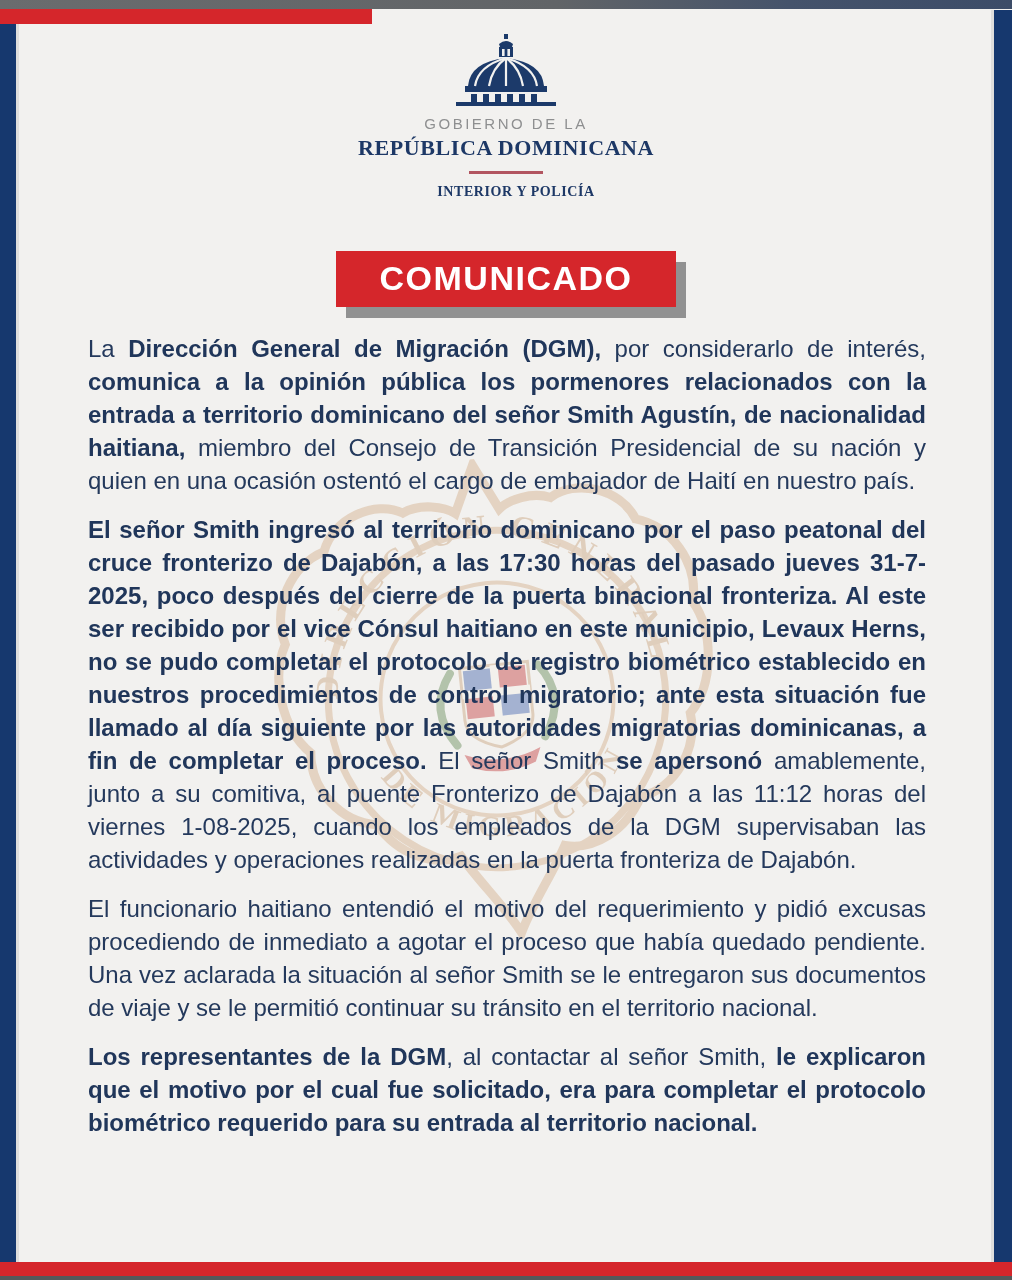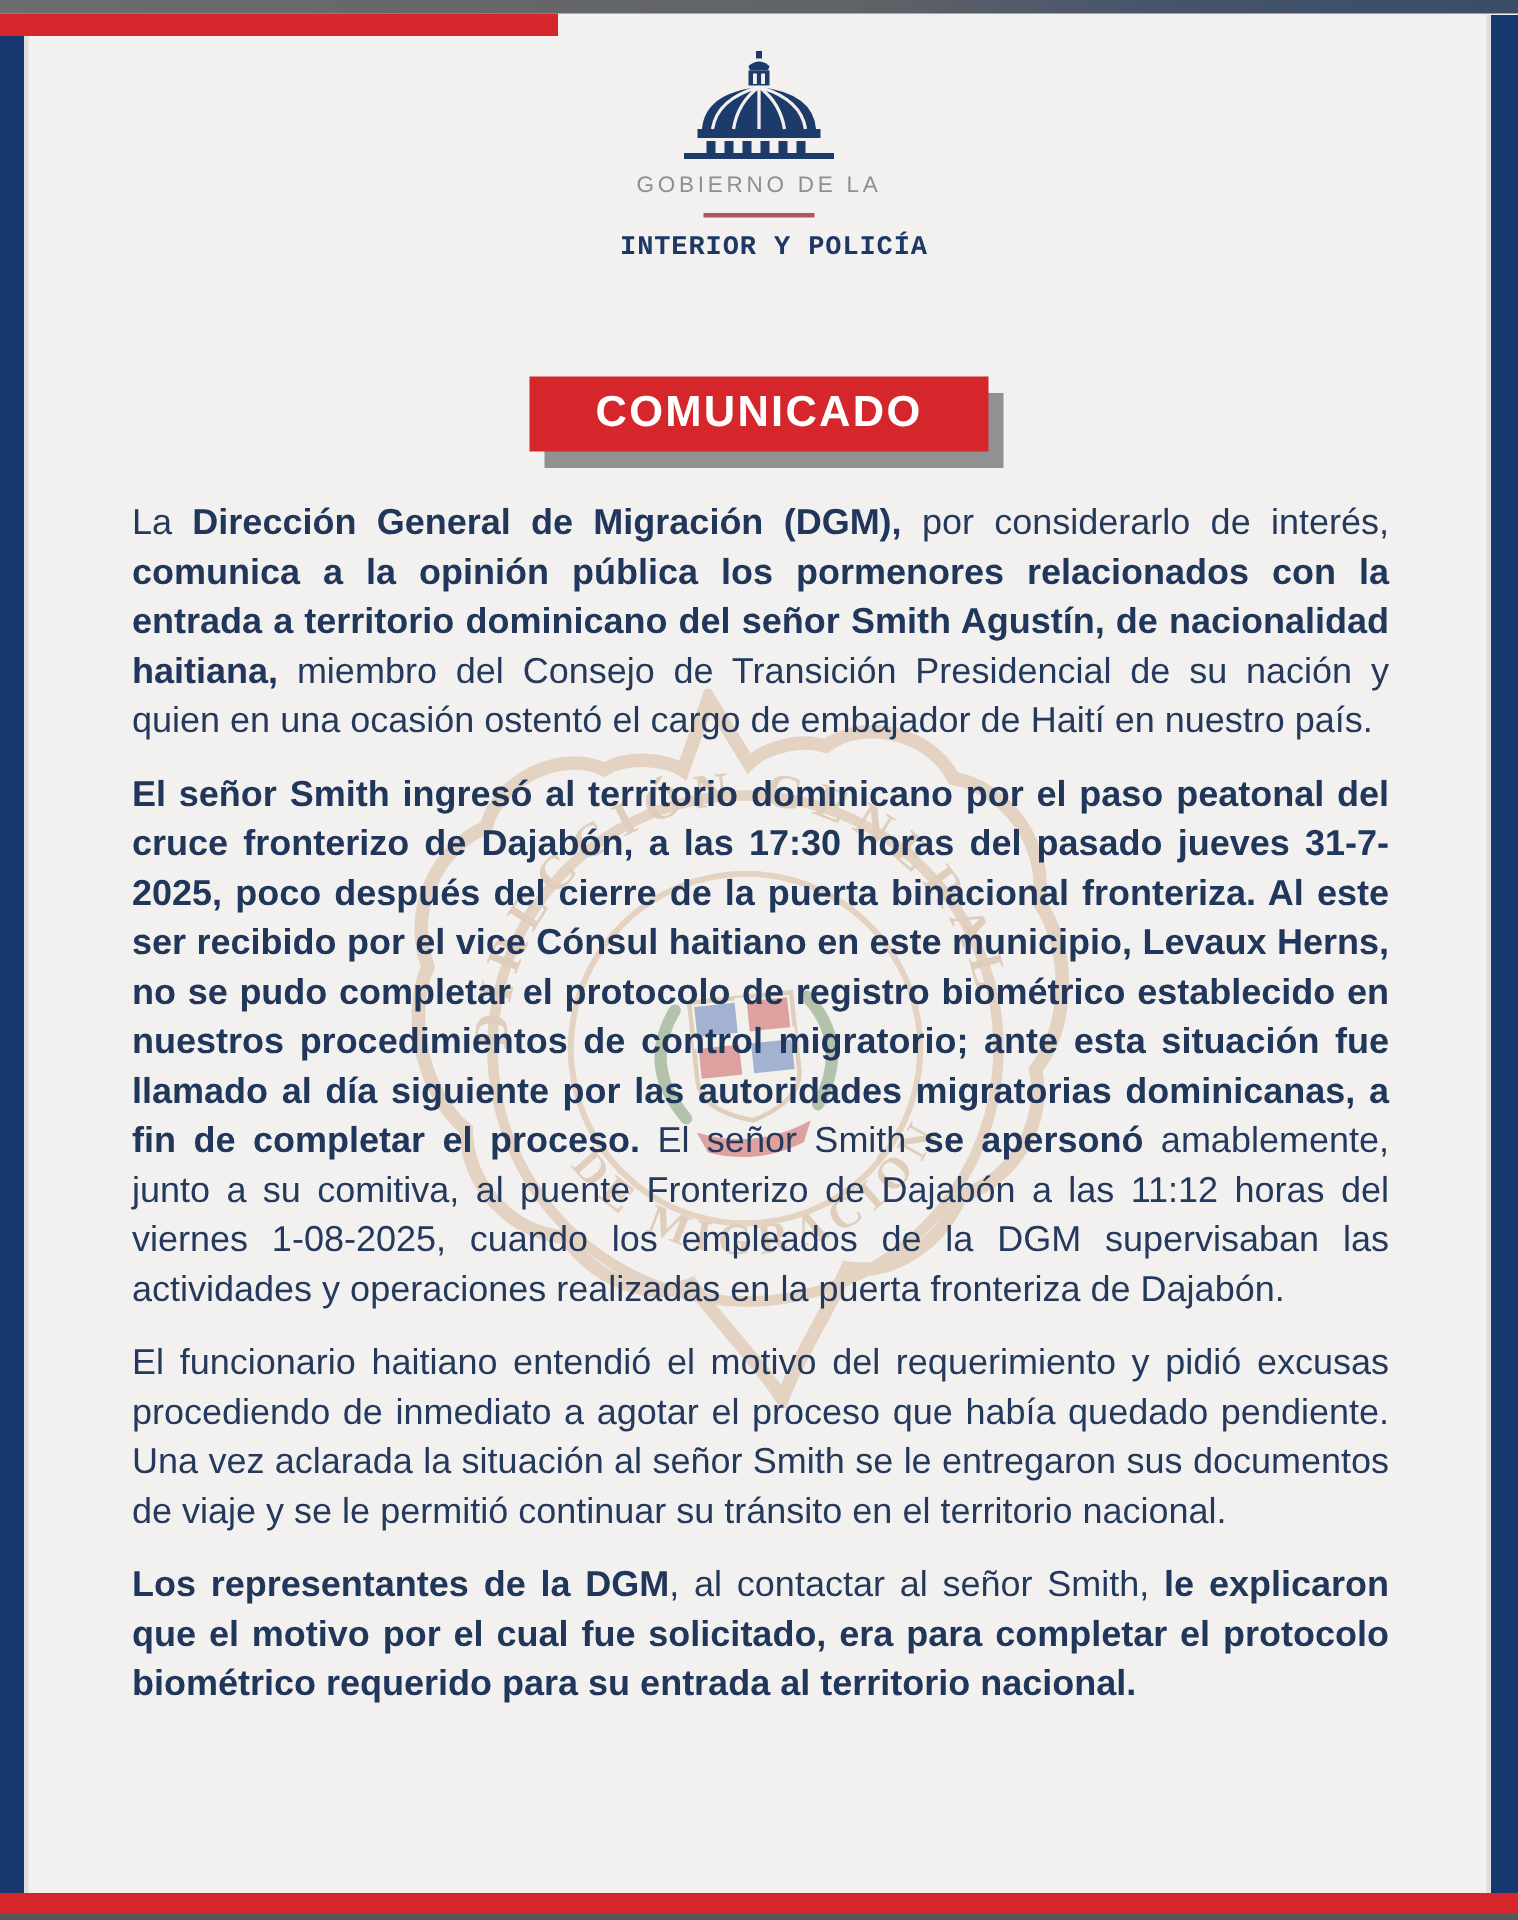--- a/index.html
+++ b/index.html
@@ -19,29 +19,29 @@
   .paper-shadow-l{position:absolute;left:16px;top:24px;width:3px;height:1238px;background:rgba(0,0,0,.08);z-index:5;}
   .paper-shadow-r{position:absolute;left:991px;top:10px;width:3px;height:1252px;background:rgba(0,0,0,.08);z-index:5;}
 
   
   .header{position:absolute;left:0;top:34px;width:1012px;text-align:center;z-index:2;}
   .dome{display:block;margin:0 auto;}
   .gov-line{margin-top:9px;font-size:15px;letter-spacing:2.5px;color:#8e8f90;font-weight:400;}
   .country-line{margin-top:3px;font-family:"Liberation Serif",serif;font-weight:700;font-size:22px;
     letter-spacing:.6px;color:#1d3866;}
   .divider{width:74px;height:3px;background:#b25560;margin:10px auto 9px;}
-  .ministry-line{font-family:Liberation Mono, monospace;font-weight:700;font-size:18px;
+  .ministry-line{font-family:Liberation Serif, serif;font-weight:700;font-size:14px;
     letter-spacing:.6px;color:#1d3866;line-height:1.25;margin-left:20px;}
   .department-line{font-family:"Liberation Serif",serif;font-weight:700;font-size:17.5px;
     letter-spacing:.5px;color:#c52f2a;line-height:1.25;margin-top:1px;}
 
   
   .banner-wrap{position:absolute;left:0;top:251px;width:1012px;text-align:center;z-index:2;}
   .banner{display:inline-block;background:#d5262b;color:#fff;font-weight:700;
-    font-size:29px;letter-spacing:1.5px;padding:8px 44px 9px;
+    font-size:34px;letter-spacing:1.5px;padding:8px 44px 9px;
     box-shadow:10px 11px 0 rgba(118,118,118,.78);}
 
   
   .paragraphs{position:absolute;left:88px;top:332px;width:838px;z-index:2;}
   .para{margin:0 0 16px;text-align:justify;font-size:24px;line-height:33px;color:#24395c;
     font-weight:400;}
   .para .b{font-weight:700;color:#20365a;}
 
   
   .watermark{position:absolute;left:258px;top:458px;width:478px;height:482px;z-index:1;
@@ -118,20 +118,21 @@
     </g>
     <g stroke="#f2f1ef" stroke-width="2.2" fill="none">
       <path d="M52,24 L52,52"></path>
       <path d="M52,24 Q38,34 35,52"></path>
       <path d="M52,24 Q66,34 69,52"></path>
       <path d="M52,24 Q24,32 21,52"></path>
       <path d="M52,24 Q80,32 83,52"></path>
     </g>
   </svg>
   <div class="gov-line">GOBIERNO DE LA</div>
+  <div class="country-line">REPÚBLICA DOMINICANA</div>
   <div class="divider"></div>
   <div class="ministry-line">INTERIOR Y POLICÍA</div>
 </div>
 
 <div class="banner-wrap">
   <span class="banner">COMUNICADO</span>
 </div>
 
 <div class="paragraphs">
     <p class="para"><span>La </span><span class="b">Dirección General de Migración (DGM),</span><span> por considerarlo de interés, </span><span class="b">comunica a la opinión pública los pormenores relacionados con la entrada a territorio dominicano del señor Smith Agustín, de nacionalidad haitiana,</span><span> miembro del Consejo de Transición Presidencial de su nación y quien en una ocasión ostentó el cargo de embajador de Haití en nuestro país.</span></p>

